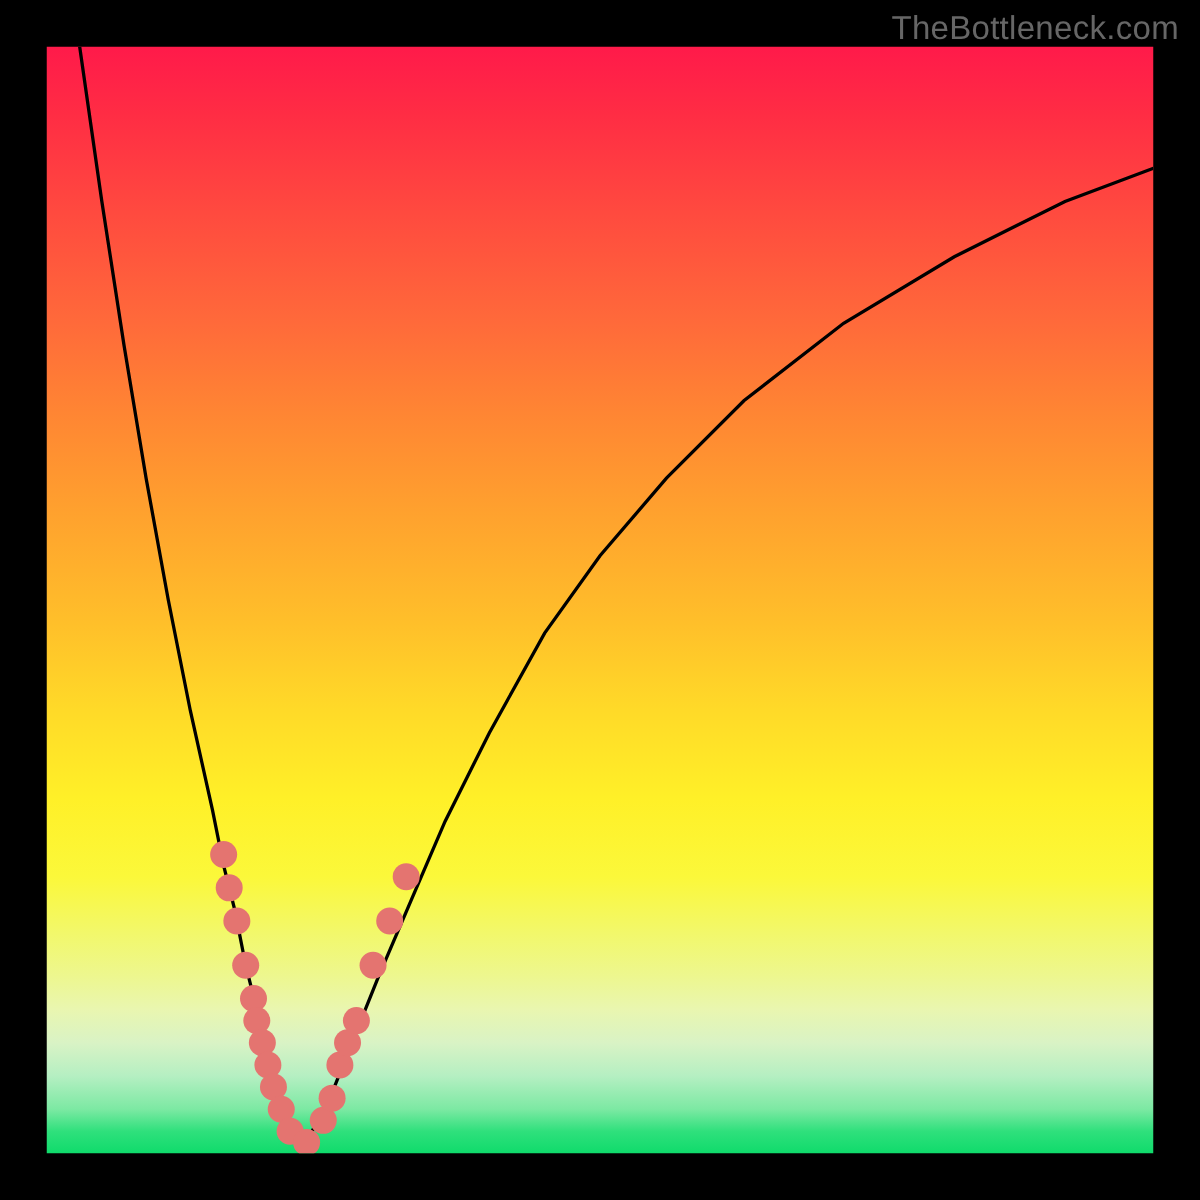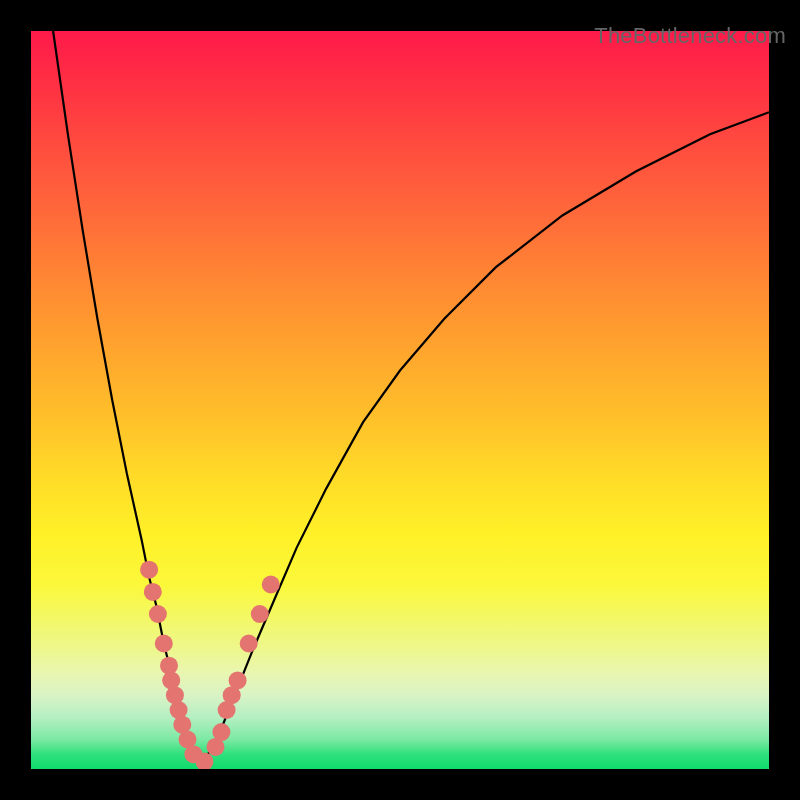--- a/index.html
+++ b/index.html
@@ -51,21 +51,20 @@
   }
   .watermark {
     position: absolute;
     top: 6px;
     right: 14px;
     color: #666;
     font-size: 22px;
     font-weight: 500;
     letter-spacing: 0.2px;
     user-select: none;
-    margin-top: 17px;
   }
   svg.curves {
     position: absolute;
     left: 0; top: 0;
     width: 738px;
     height: 738px;
   }
 </style>
 </head>
 <body>

